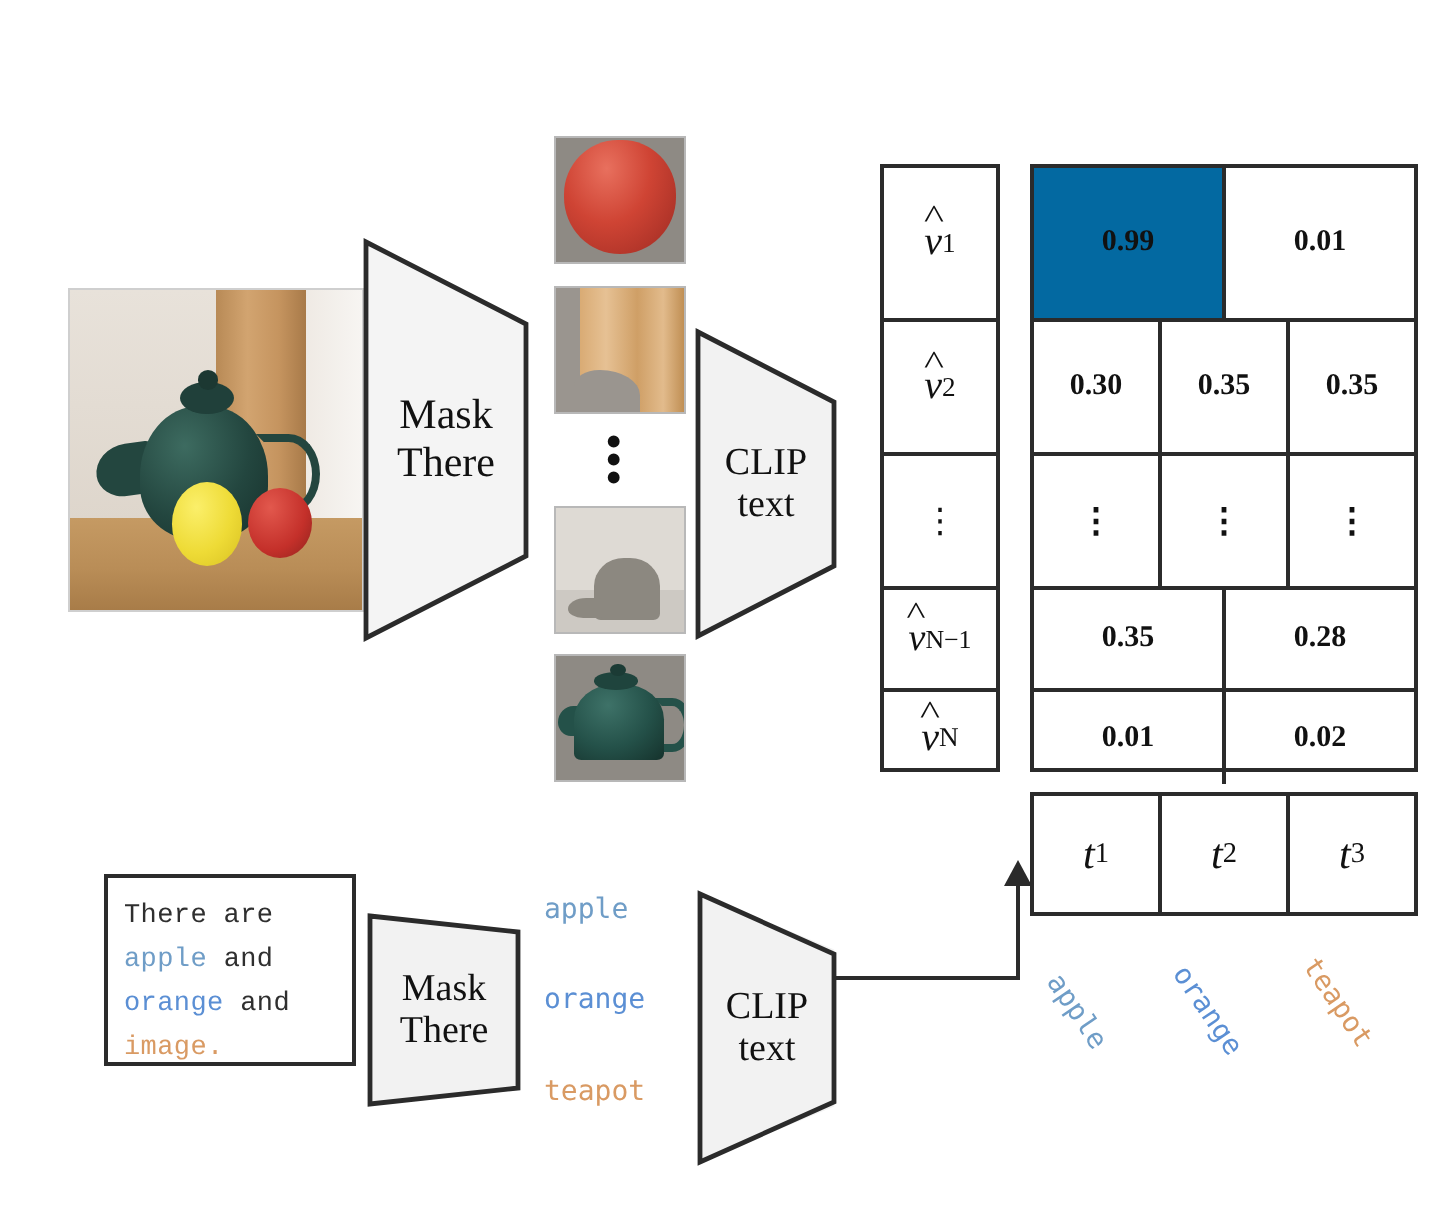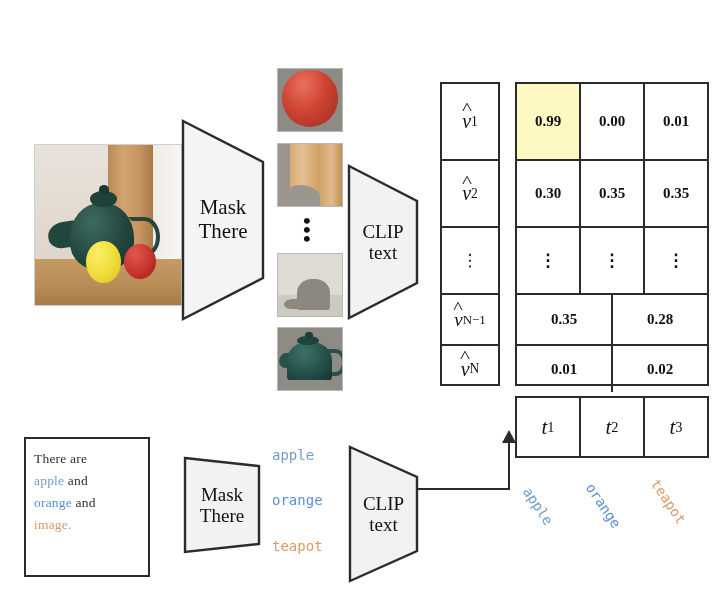--- a/index.html
+++ b/index.html
@@ -99,35 +99,35 @@
         font-size:20px;color:#111;font-family:"Liberation Serif",serif;}
   .vrow:last-child{border-bottom:none;}
 
   #score-matrix{left:515px;top:82px;width:190px;height:300px;border:2px solid #2b2b2b;}
   .mrow{display:flex;border-bottom:2px solid #2b2b2b;}
   .mrow:last-child{border-bottom:none;}
   .mcell{flex:1;border-right:2px solid #2b2b2b;display:flex;align-items:center;
          justify-content:center;font-weight:bold;font-size:15px;color:#111;
          font-family:"Liberation Serif",serif;}
   .mcell:last-child{border-right:none;}
-  .mcell.hl{background:#fef9c3;}
+  .mcell.hl{background:#0369a1;}
 
   #t-row{left:515px;top:396px;width:190px;height:58px;border:2px solid #2b2b2b;display:flex;}
   .tcell{flex:1;border-right:2px solid #2b2b2b;display:flex;align-items:center;
          justify-content:center;font-size:21px;color:#111;}
   .tcell:last-child{border-right:none;}
 
   .sub{font-size:0.68em;vertical-align:-0.28em;}
   .hatv{font-style:italic;position:relative;display:inline-block;}
   .hatv::before{content:"^";position:absolute;left:50%;top:-0.62em;transform:translateX(-50%) scaleX(1.25);
                 font-style:normal;font-size:0.85em;}
 
   
-  #sentence-box{left:24px;top:437px;width:126px;height:140px;border:2px solid #2b2b2b;
-       background:#fff;font-family:Liberation Serif, serif;font-size:13.5px;
+  #sentence-box{left:52px;top:437px;width:126px;height:96px;border:2px solid #2b2b2b;
+       background:#fff;font-family:Liberation Mono, monospace;font-size:13.5px;
        line-height:1.62;color:#2f2f2f;padding:9px 0 0 8px;box-sizing:border-box;letter-spacing:.2px;}
 
   .nounlist{position:absolute;left:272px;font-family:"DejaVu Sans Mono",monospace;font-size:14px;}
   #noun-apple{top:447px;}
   #noun-orange{top:492px;}
   #noun-teapot{top:538px;}
 
   
   #connector{left:418px;top:430px;width:110px;height:60px;}
   .conn-h{position:absolute;left:0;top:58px;width:92px;height:2px;background:#2b2b2b;}
@@ -225,21 +225,20 @@
   </div>
   <div class="vrow" style="height:15.3%">
     <span class="hatv">v</span>
       <span class="sub">N</span>
   </div>
 </div>
 
 <div class="abs" id="score-matrix">
   <div class="mrow" style="height:25%">
     <div class="mcell hl">0.99</div>
-    <div class="mcell">0.00</div>
     <div class="mcell">0.01</div>
   </div>
   <div class="mrow" style="height:21.7%">
     <div class="mcell">0.30</div>
     <div class="mcell">0.35</div>
     <div class="mcell">0.35</div>
   </div>
   <div class="mrow" style="height:21.7%">
     <div class="mcell" style="font-size:17px">⋮</div>
     <div class="mcell" style="font-size:17px">⋮</div>

